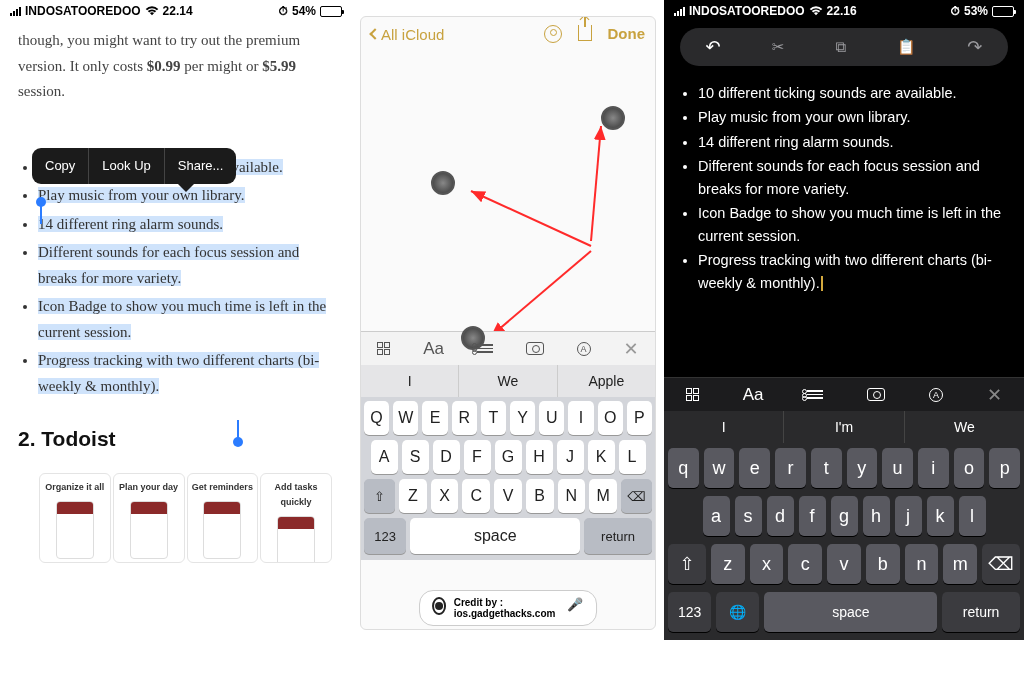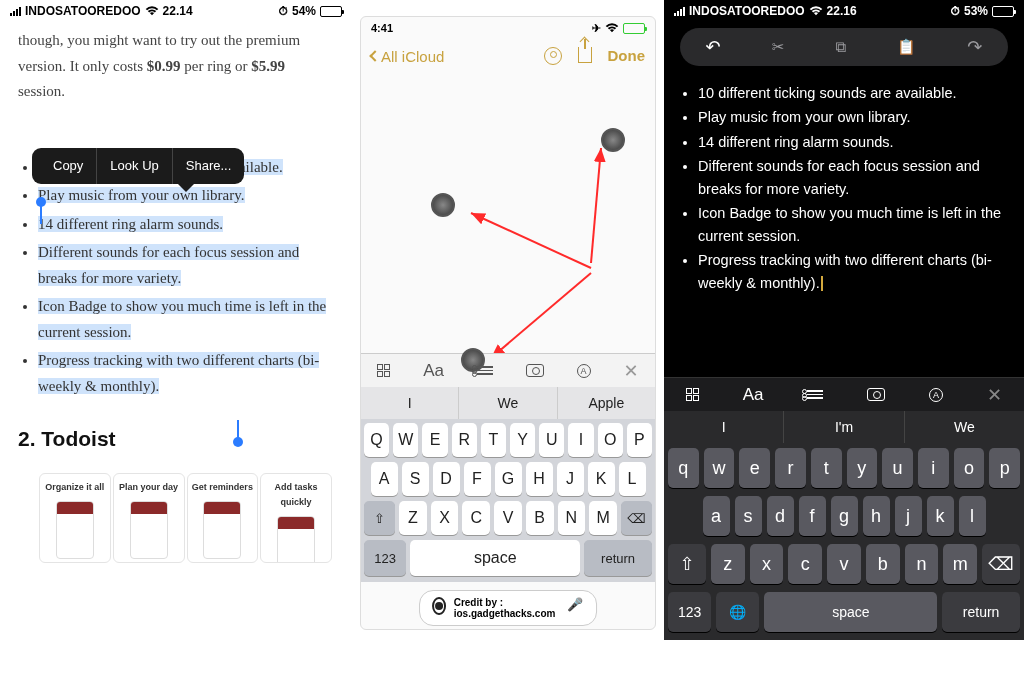--- a/index.html
+++ b/index.html
@@ -34,21 +34,21 @@
   .p1 ul { list-style:disc; padding-left:20px; margin-top:10px; }
   .p1 ul li { margin-bottom:3px; color:#333; }
   .p1 .h2 { font-family:-apple-system,sans-serif; font-weight:800; font-size:21px; margin-top:22px; color:#111;}
   .p1 .cards { display:flex; gap:2px; margin-top:16px;margin-left:21px; }
   .p1 .card { flex:1; border:1px solid #e4e4e4; border-radius:6px; padding:6px 4px; text-align:center; font-size:9px; font-weight:600; font-family:-apple-system,sans-serif; color:#333; background:#fff; height:90px; overflow:hidden;}
   .p1 .card .ph { margin-top:6px; width:38px; height:58px; background:#fff; border:1px solid #ddd; border-radius:4px; margin-left:auto; margin-right:auto; position:relative;}
   .p1 .card .ph::before{content:"";position:absolute;top:0;left:0;right:0;height:12px;background:#8b2a2a;border-radius:3px 3px 0 0;}
   .p1 .urlbar { position:absolute; bottom:4px; left:0; right:0; text-align:center; font-size:11px; color:#888; font-family:-apple-system,sans-serif;}
   .p1 .lock{font-size:9px;}
 
-  .context-menu { position:absolute; top:148px; left:32px; background:#1b1b1b; border-radius:9px; display:flex; color:#fff; font-size:13px; font-family:-apple-system,sans-serif; height:36px; align-items:center;padding-left:8px; }
+  .context-menu { position:absolute; top:148px; left:32px; background:#1b1b1b; border-radius:9px; display:flex; color:#fff; font-size:13px; font-family:-apple-system,sans-serif; height:36px; align-items:center; }
   .context-menu .mi { padding:0 13px; border-right:1px solid #444; line-height:36px; cursor:pointer;}
   .context-menu .mi:last-child{border:none;}
   .cm-arrow{ position:absolute; top:184px; left:178px; width:0;height:0;border-left:8px solid transparent;border-right:8px solid transparent;border-top:8px solid #1b1b1b;}
 
   .sel-handle { width:10px;height:10px;background:#2b7cff;border-radius:50%;position:absolute; }
   .sel-line { width:2px; background:#2b7cff; position:absolute;}
 
   
   .p2-frame { position:absolute; top:16px; left:8px; right:8px; bottom:10px; border:1px solid #ddd; border-radius:6px; background:#fafafa; overflow:hidden;}
   .p2-status { height:22px; display:flex; justify-content:space-between; align-items:center; padding:0 10px; font-size:11px; font-weight:600;}
@@ -140,21 +140,21 @@
     </div>
     <div class="right">
       <span>⏱</span>
       <span>54%</span>
       <span class="batt"><span class="batt-fill" style="width:54%"></span></span>
     </div>
   </div>
 
   <div class="p1-body">
     <p class="intro">
-      <span>though, you might want to try out the premium version. It only costs </span><b>$0.99</b><span> per ring or </span><b>$5.99</b><span> session.</span>
+      <span>though, you might want to try out the premium version. It only costs </span><b>$0.99</b><span> per might or </span><b>$5.99</b><span> session.</span>
     </p>
     <div style="height:40px"></div>
     <ul>
       <li><span class="sel">10 different ticking sounds are available.</span></li>
       <li><span class="sel">Play music from your own library.</span></li>
       <li><span class="sel">14 different ring alarm sounds.</span></li>
       <li><span class="sel">Different sounds for each focus session and breaks for more variety.</span></li>
       <li><span class="sel">Icon Badge to show you much time is left in the current session.</span></li>
       <li><span class="sel">Progress tracking with two different charts (bi-weekly &amp; monthly).</span></li>
     </ul>
@@ -174,30 +174,20 @@
   </div>
   <div class="cm-arrow"></div>
   <div class="sel-handle" style="top:197px;left:36px;"></div>
   <div class="sel-line" style="top:206px;left:40px;height:18px;"></div>
   <div class="sel-handle" style="top:437px;left:233px;"></div>
   <div class="sel-line" style="top:420px;left:237px;height:18px;"></div>
 </div>
 
 <div class="panel p2">
   <div class="p2-frame">
-    <div class="p2-status">
-      <span>4:41</span>
-      <span style="display:flex;gap:4px;align-items:center">
-        <span>✈</span>
-        <svg class="wifi-svg" viewBox="0 0 20 14">
-            <path d="M10 13 L7 10 A5 5 0 0 1 13 10 Z M4 7 A9 9 0 0 1 16 7 L14 9 A6 6 0 0 0 6 9 Z M1 4 A13 13 0 0 1 19 4 L17 6 A10 10 0 0 0 3 6 Z" fill="currentColor"></path>
-          </svg>
-        <span class="batt" style="color:#3c3"><span class="batt-fill" style="width:90%;background:#3c3"></span></span>
-      </span>
-    </div>
     <div class="p2-nav">
       <div class="back">
           <span class="chev"></span>
           <span>All iCloud</span>
         </div>
       <div class="right">
         <span class="person-ico"></span>
         <span class="share-ico"></span>
         <span class="done">Done</span>
       </div>

